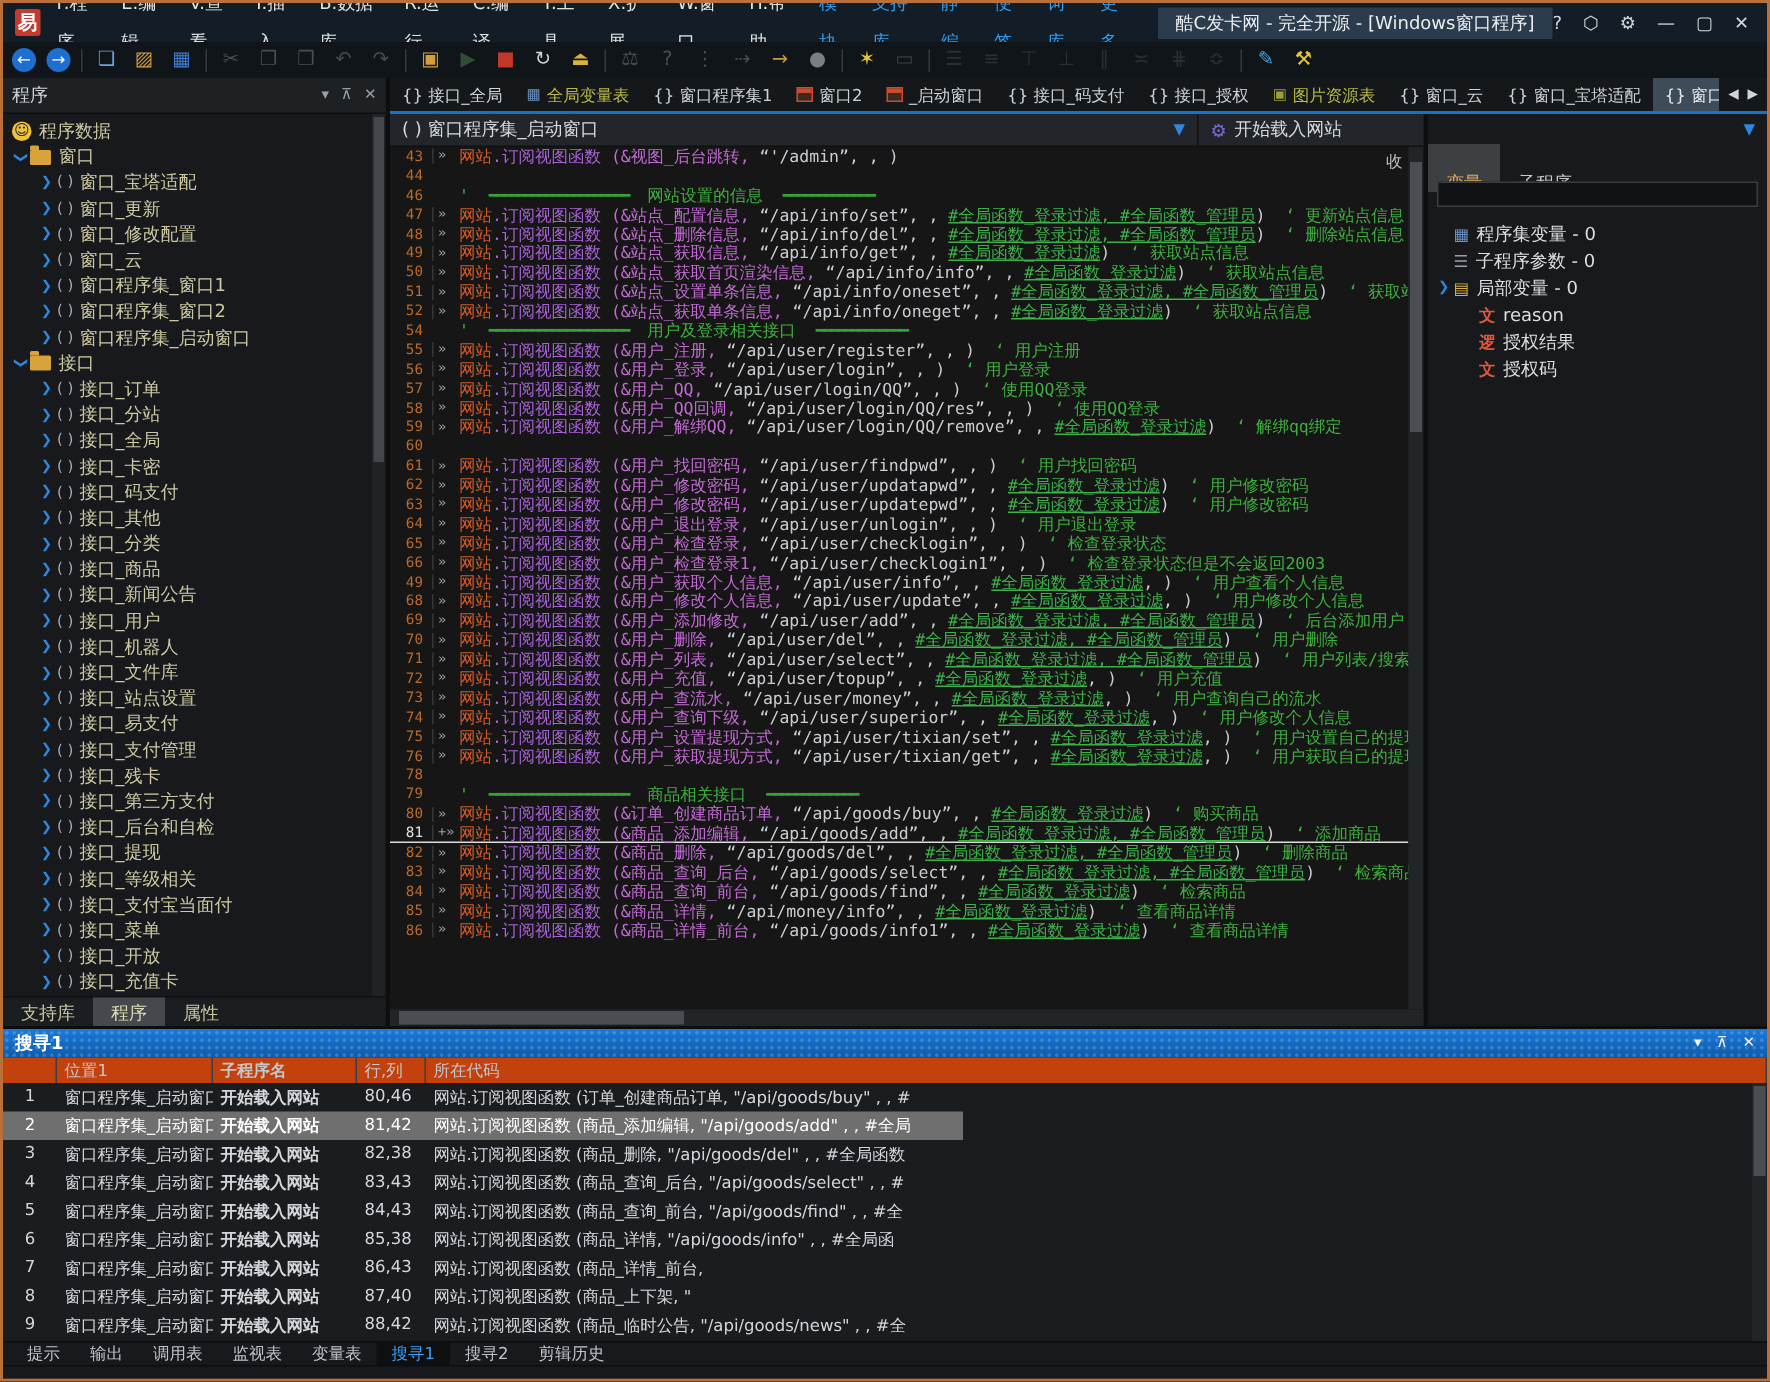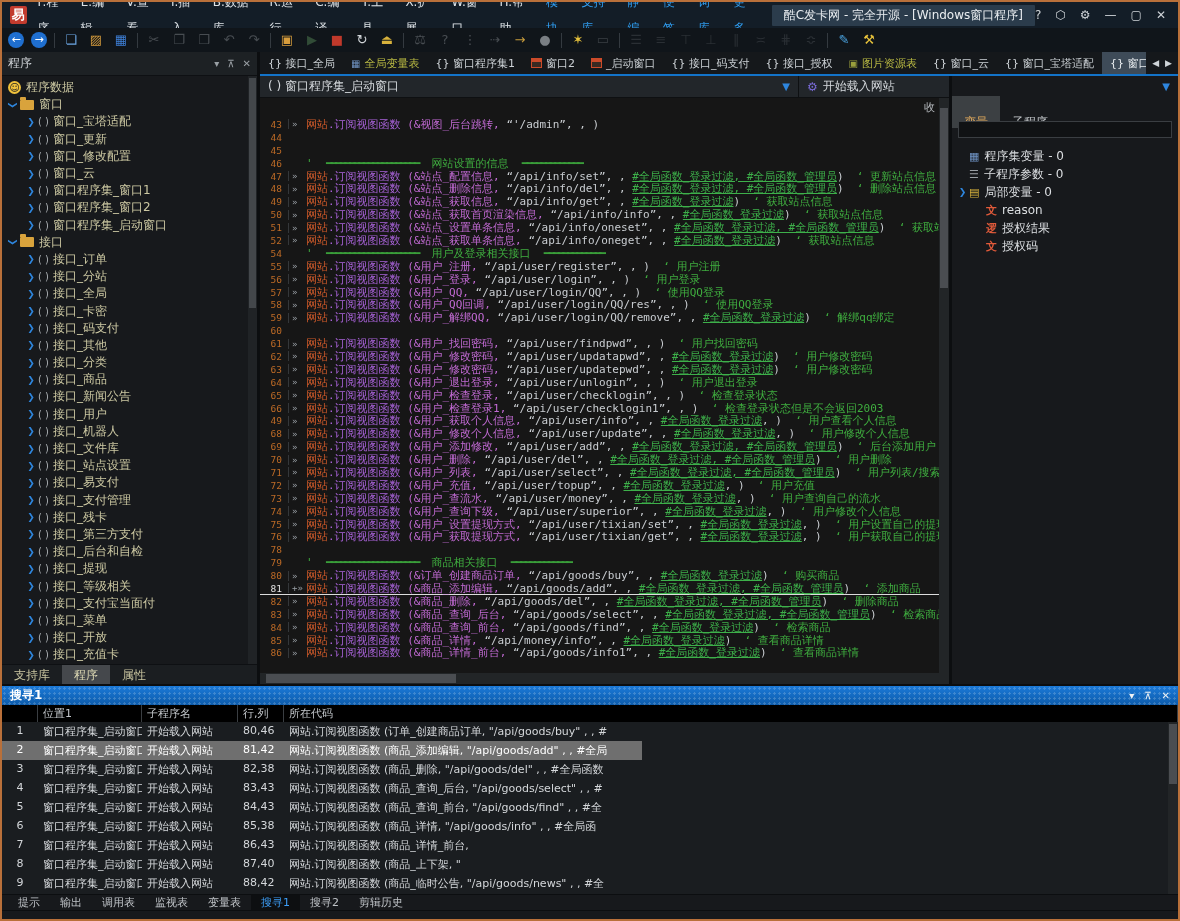--- a/index.html
+++ b/index.html
@@ -57,21 +57,21 @@
   .workrow{ flex:1; display:flex; min-height:0; }
   
   .editor{ flex:1; display:flex; flex-direction:column; min-width:0; background:#161616; border-right:3px solid #0c0e10; }
   .breadcrumb{ height:22px; background:#22262a; border-bottom:1px solid #0e1012; display:flex; align-items:center; font-size:12px; flex:none; }
   .bc-left{ flex:1; display:flex; align-items:center; padding:0 8px; color:#d5d9dd; border-right:1px solid #0e1012; height:100%; }
   .bc-left .caret{ margin-left:auto; color:#2e86de; font-size:10px; }
   .bc-right{ width:150px; display:flex; align-items:center; gap:5px; padding:0 8px; color:#d5d9dd; height:100%; }
   .bc-gear{ color:#7a6bd8; font-size:12px; }
   .codewrap{ flex:1; position:relative; overflow:hidden; }
   .codelines{ position:absolute; inset:0 10px 0 0; overflow:hidden;
-              font-family:"DejaVu Sans Mono","Liberation Mono",monospace; font-size:11px;margin-top:20px; }
+              font-family:"DejaVu Sans Mono","Liberation Mono",monospace; font-size:11px; }
   .crow{ height:12.9px; display:flex; align-items:center; white-space:pre; }
   .crow .ln{ width:28px; flex:none; text-align:right; padding-right:6px; color:#bc6a26; font-size:9.5px; }
   .crow .mk{ width:18px; flex:none; color:#9aa0a6; font-size:9px; border-left:1px solid #34373a; padding-left:3px; }
   .crow.cur{ border-bottom:1px solid #dcdcdc; }
   .crow.cur .ln{ color:#e2e2e2;text-align:right; }
   .o{color:#d05a2a} .f{color:#a862d8} .p{color:#c26ad4} .s{color:#c9cdd1}
   .c{color:#3db04a; text-decoration:underline} .g{color:#3fae3f} .gb{color:#3a9e3a; font-weight:bold; letter-spacing:-2px;}
   .fold-btn{ position:absolute; top:2px; right:14px; color:#b8bcc0; font-size:11px; }
   .ed-vscroll{ position:absolute; right:0; top:0; bottom:0; width:10px; background:#222527; }
   .ed-vscroll .thumb{ position:absolute; top:10px; left:1px; width:8px; height:180px; background:#4a4d51; }
@@ -88,27 +88,27 @@
   .rtrow .arr{ color:#2e86de; font-size:9px; width:13px; text-align:center; flex:none;}
   .ri{ margin-right:5px; font-size:11px; flex:none;}
   .ri-char{ color:#e05a3a; font-weight:bold; font-size:11px; margin-right:5px; flex:none;}
   
   .bpanel{ height:210px; flex:none; display:flex; flex-direction:column; border-top:2px solid #0c0e10; background:#1a1d20; }
   .bp-title{ height:19px; background:linear-gradient(#1b79d8,#0d5cab); color:#fff; font-weight:bold;
              display:flex; align-items:center; padding:0 8px; font-size:12px; flex:none;
              background-image:radial-gradient(circle, rgba(255,255,255,.18) 1px, transparent 1.2px), linear-gradient(#1b79d8,#0d5cab);
              background-size:5px 5px, 100% 100%; }
   .bp-title .hdr-icons{ margin-left:auto; display:flex; gap:10px; font-size:10px; font-weight:normal; color:#eef2f5;}
-  .bp-header{ height:17px; background:#000000; display:flex; color:#c3c7cb; font-size:11px; flex:none; }
+  .bp-header{ height:17px; background:#c2410c; display:flex; color:#c3c7cb; font-size:11px; flex:none; }
   .bp-header .cell{ border-right:1px solid #3a3e42; padding:1px 5px; white-space:nowrap; overflow:hidden;}
   .bp-rows{ flex:1; overflow:hidden; position:relative; }
   .bp-row{ height:19px; display:flex; font-size:11px; color:#d4d7da; width:640px; }
   .bp-row .cell{ padding:2px 5px; white-space:nowrap; overflow:hidden; }
   .bp-row.selected{ background:#6f6f6f; color:#fff; }
-  .w0{width:36px; text-align:center; flex:none;} .w1{width:104px; flex:none;} .w2{width:96px; flex:none;}
+  .w0{width:36px; text-align:center; flex:none;} .w1{width:104px; flex:none;} .w2{width:96px; flex:none;font-weight:bold;}
   .w3{width:46px; flex:none;} .w4{flex:1; min-width:0;}
   .bp-vscroll{ position:absolute; right:0; top:0; bottom:0; width:10px; background:#222527;}
   .bp-vscroll .thumb{ position:absolute; top:2px; left:1px; width:8px; height:60px; background:#4a4d51; }
   
   .btabs{ height:16px; background:#17191c; display:flex; align-items:stretch; padding-left:6px; flex:none; border-top:1px solid #0c0e10;}
   .btab{ padding:0 10px; line-height:16px; font-size:11px; color:#bfc3c7; }
   .btab.active{ background:#0d0f11; color:#3d9df5; }
   .statusbar{ height:9px; background:#17191c; border-top:1px solid #0c0e10; flex:none; }
 </style>
 </head>
@@ -435,21 +435,20 @@
           </div>
           <div class="bc-right">
             <span class="bc-gear">⚙</span>
             <span>开始载入网站</span>
           </div>
         </div>
         <div class="codewrap">
           <div class="codelines" id="codeLines">
               <div class="crow"><span class="ln">43</span><span class="mk">»</span><span class="o">网站</span><span class="f">.订阅视图函数 </span><span class="p">(&amp;视图_后台跳转, </span><span class="s">“'/admin”</span><span class="s">, , )</span></div>
               <div class="crow"><span class="ln">44</span><span class="mk"></span></div>
-              <div class="crow"><span class="ln">45</span><span class="mk"></span></div>
               <div class="crow"><span class="ln">46</span><span class="mk"></span><span class="g">'  </span><span class="gb">━━━━━━━━━━━━━━━━━━━━</span><span class="g">  网站设置的信息  </span><span class="gb">━━━━━━━━━━━━━</span></div>
               <div class="crow"><span class="ln">47</span><span class="mk">»</span><span class="o">网站</span><span class="f">.订阅视图函数 </span><span class="p">(&amp;站点_配置信息, </span><span class="s">“/api/info/set”</span><span class="s">, , </span><span class="c">#全局函数_登录过滤, #全局函数_管理员</span><span class="s">)</span><span class="g">  ‘ 更新站点信息</span></div>
               <div class="crow"><span class="ln">48</span><span class="mk">»</span><span class="o">网站</span><span class="f">.订阅视图函数 </span><span class="p">(&amp;站点_删除信息, </span><span class="s">“/api/info/del”</span><span class="s">, , </span><span class="c">#全局函数_登录过滤, #全局函数_管理员</span><span class="s">)</span><span class="g">  ‘ 删除站点信息</span></div>
               <div class="crow"><span class="ln">49</span><span class="mk">»</span><span class="o">网站</span><span class="f">.订阅视图函数 </span><span class="p">(&amp;站点_获取信息, </span><span class="s">“/api/info/get”</span><span class="s">, , </span><span class="c">#全局函数_登录过滤</span><span class="s">)</span><span class="g">  ‘ 获取站点信息</span></div>
               <div class="crow"><span class="ln">50</span><span class="mk">»</span><span class="o">网站</span><span class="f">.订阅视图函数 </span><span class="p">(&amp;站点_获取首页渲染信息, </span><span class="s">“/api/info/info”</span><span class="s">, , </span><span class="c">#全局函数_登录过滤</span><span class="s">)</span><span class="g">  ‘ 获取站点信息</span></div>
               <div class="crow"><span class="ln">51</span><span class="mk">»</span><span class="o">网站</span><span class="f">.订阅视图函数 </span><span class="p">(&amp;站点_设置单条信息, </span><span class="s">“/api/info/oneset”</span><span class="s">, , </span><span class="c">#全局函数_登录过滤, #全局函数_管理员</span><span class="s">)</span><span class="g">  ‘ 获取站点信息</span></div>
               <div class="crow"><span class="ln">52</span><span class="mk">»</span><span class="o">网站</span><span class="f">.订阅视图函数 </span><span class="p">(&amp;站点_获取单条信息, </span><span class="s">“/api/info/oneget”</span><span class="s">, , </span><span class="c">#全局函数_登录过滤</span><span class="s">)</span><span class="g">  ‘ 获取站点信息</span></div>
               <div class="crow"><span class="ln">54</span><span class="mk"></span><span class="g">'  </span><span class="gb">━━━━━━━━━━━━━━━━━━━━</span><span class="g">  用户及登录相关接口  </span><span class="gb">━━━━━━━━━━━━━</span></div>
               <div class="crow"><span class="ln">55</span><span class="mk">»</span><span class="o">网站</span><span class="f">.订阅视图函数 </span><span class="p">(&amp;用户_注册, </span><span class="s">“/api/user/register”</span><span class="s">, , )</span><span class="g">  ‘ 用户注册</span></div>
               <div class="crow"><span class="ln">56</span><span class="mk">»</span><span class="o">网站</span><span class="f">.订阅视图函数 </span><span class="p">(&amp;用户_登录, </span><span class="s">“/api/user/login”</span><span class="s">, , )</span><span class="g">  ‘ 用户登录</span></div>

